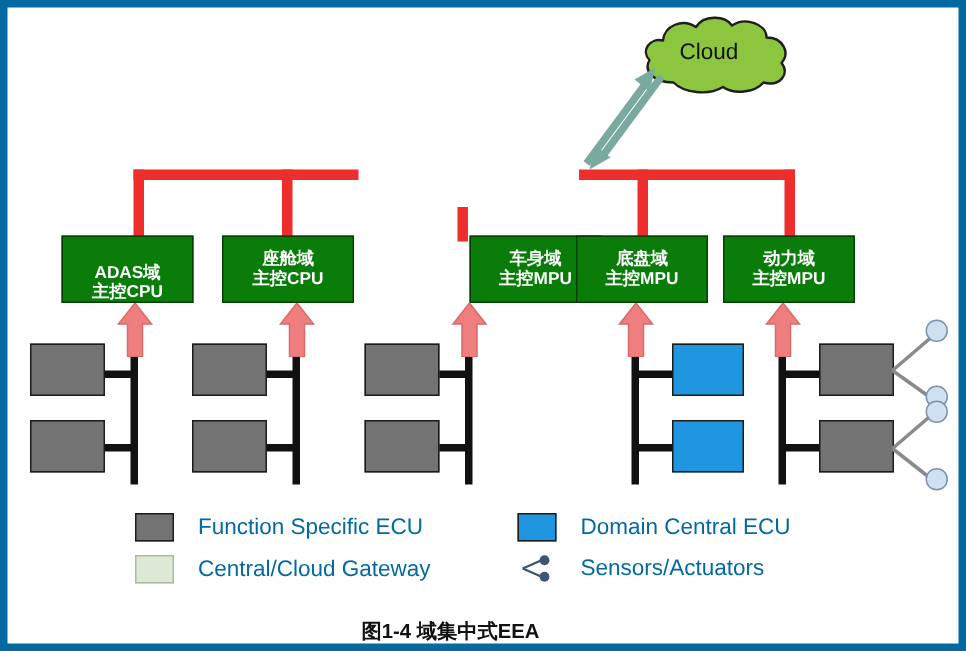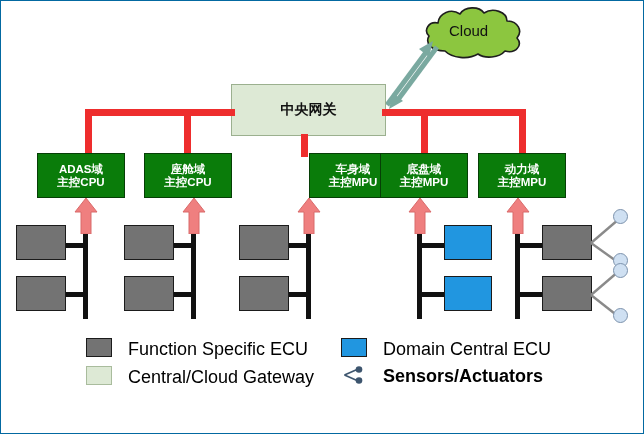--- a/index.html
+++ b/index.html
@@ -7,21 +7,21 @@
   body{
     font-family:"Liberation Sans","DejaVu Sans",sans-serif;
     -webkit-font-smoothing:antialiased;
   }
   #page{
     position:relative;
     width:644px;height:434px;
     background:#ffffff;
     overflow:hidden;
     box-sizing:border-box;
-    border:1px solid #0369a1;
+    border:5px solid #0369a1;
   }
   .abs{position:absolute;}
 
   
   .gbox{
     background:#0a7c0a;
     border:1px solid #063f06;
     color:#ffffff;
     display:flex;
     flex-direction:column;
@@ -68,25 +68,25 @@
 
   
   .legend-sw{
     width:26px;height:19px;
     box-sizing:border-box;
   }
   .lg-gray{background:#737373;border:1.5px solid #1b1b1b;}
   .lg-green{background:#dde9d5;border:1.5px solid #a9bc9d;}
   .lg-blue{background:#2196e0;border:1.5px solid #1b1b1b;}
   .legend-label{
-    font-size:18px;
-    color:#000000;
-    white-space:nowrap;
-  }
-  .legend-label.thin{font-weight:700;}
+    font-size:15px;
+    color:#0369a1;
+    white-space:nowrap;
+  }
+  .legend-label.thin{font-weight:400;}
 
   .caption{
     font-size:13.5px;
     font-weight:700;
     color:#111111;
     white-space:nowrap;
   }
   .watermark{
     font-size:15px;
     color:#d8d8d8;
@@ -124,35 +124,32 @@
       </g>
 
       <path d="M10,68 L50,14" stroke="#7aa9a0" stroke-width="5" fill="none"></path>
       <polygon points="56,4 42,12 52,20" fill="#7aa9a0"></polygon>
 
       <path d="M60,10 L20,64" stroke="#7aa9a0" stroke-width="5" fill="none"></path>
       <polygon points="12,72 26,64 16,56" fill="#7aa9a0"></polygon>
     </svg>
   </div>
 
-  <div class="abs gateway" style="left:230px;top:83px;width:155px;height:52px;">
-    <span>中央网关</span>
-  </div>
 
   <div class="abs redbar" style="left:84px;top:108px;width:150px;height:7px;"></div>
 
   <div class="abs redbar" style="left:381px;top:108px;width:144px;height:7px;"></div>
 
   <div class="abs redbar" style="left:84px;top:108px;width:7px;height:48px;"></div>
   <div class="abs redbar" style="left:183px;top:108px;width:7px;height:48px;"></div>
   <div class="abs redbar" style="left:300px;top:133px;width:7px;height:23px;"></div>
   <div class="abs redbar" style="left:420px;top:108px;width:7px;height:48px;"></div>
   <div class="abs redbar" style="left:518px;top:108px;width:7px;height:48px;"></div>
 
-  <div class="abs gbox" style="left:36px;top:152px;width:88px;height:45px;">
+  <div class="abs gbox" style="left:36px;top:152px;width:88px;height:45px;justify-content:flex-end;">
     <span>ADAS域</span>
     <span class="l2">主控CPU</span>
   </div>
 
   <div class="abs gbox" style="left:143px;top:152px;width:88px;height:45px;">
     <span>座舱域</span>
     <span class="l2">主控CPU</span>
   </div>
 
   <div class="abs gbox" style="left:260px;top:152px;width:88px;height:45px;margin-left:48px;">
@@ -262,15 +259,16 @@
   <div class="abs" style="left:340px;top:364px;">
     <svg class="abs" style="left:0px;top:0px;" width="26" height="20" viewBox="0 0 26 20">
       <path d="M3.5,10 L16,4.5" stroke="#3d556e" stroke-width="1.6" fill="none"></path>
       <path d="M3.5,10 L16,15.5" stroke="#3d556e" stroke-width="1.6" fill="none"></path>
       <circle cx="18" cy="4.5" r="3.3" fill="#3d556e"></circle>
       <circle cx="18" cy="15.5" r="3.3" fill="#3d556e"></circle>
     </svg>
     <div class="abs legend-label thin" style="left:42px;top:1px;">Sensors/Actuators</div>
   </div>
 
+  <div class="abs caption" style="left:236px;top:407px;">图1-4 域集中式EEA</div>
 
 
 </div>
 
 </body></html>

